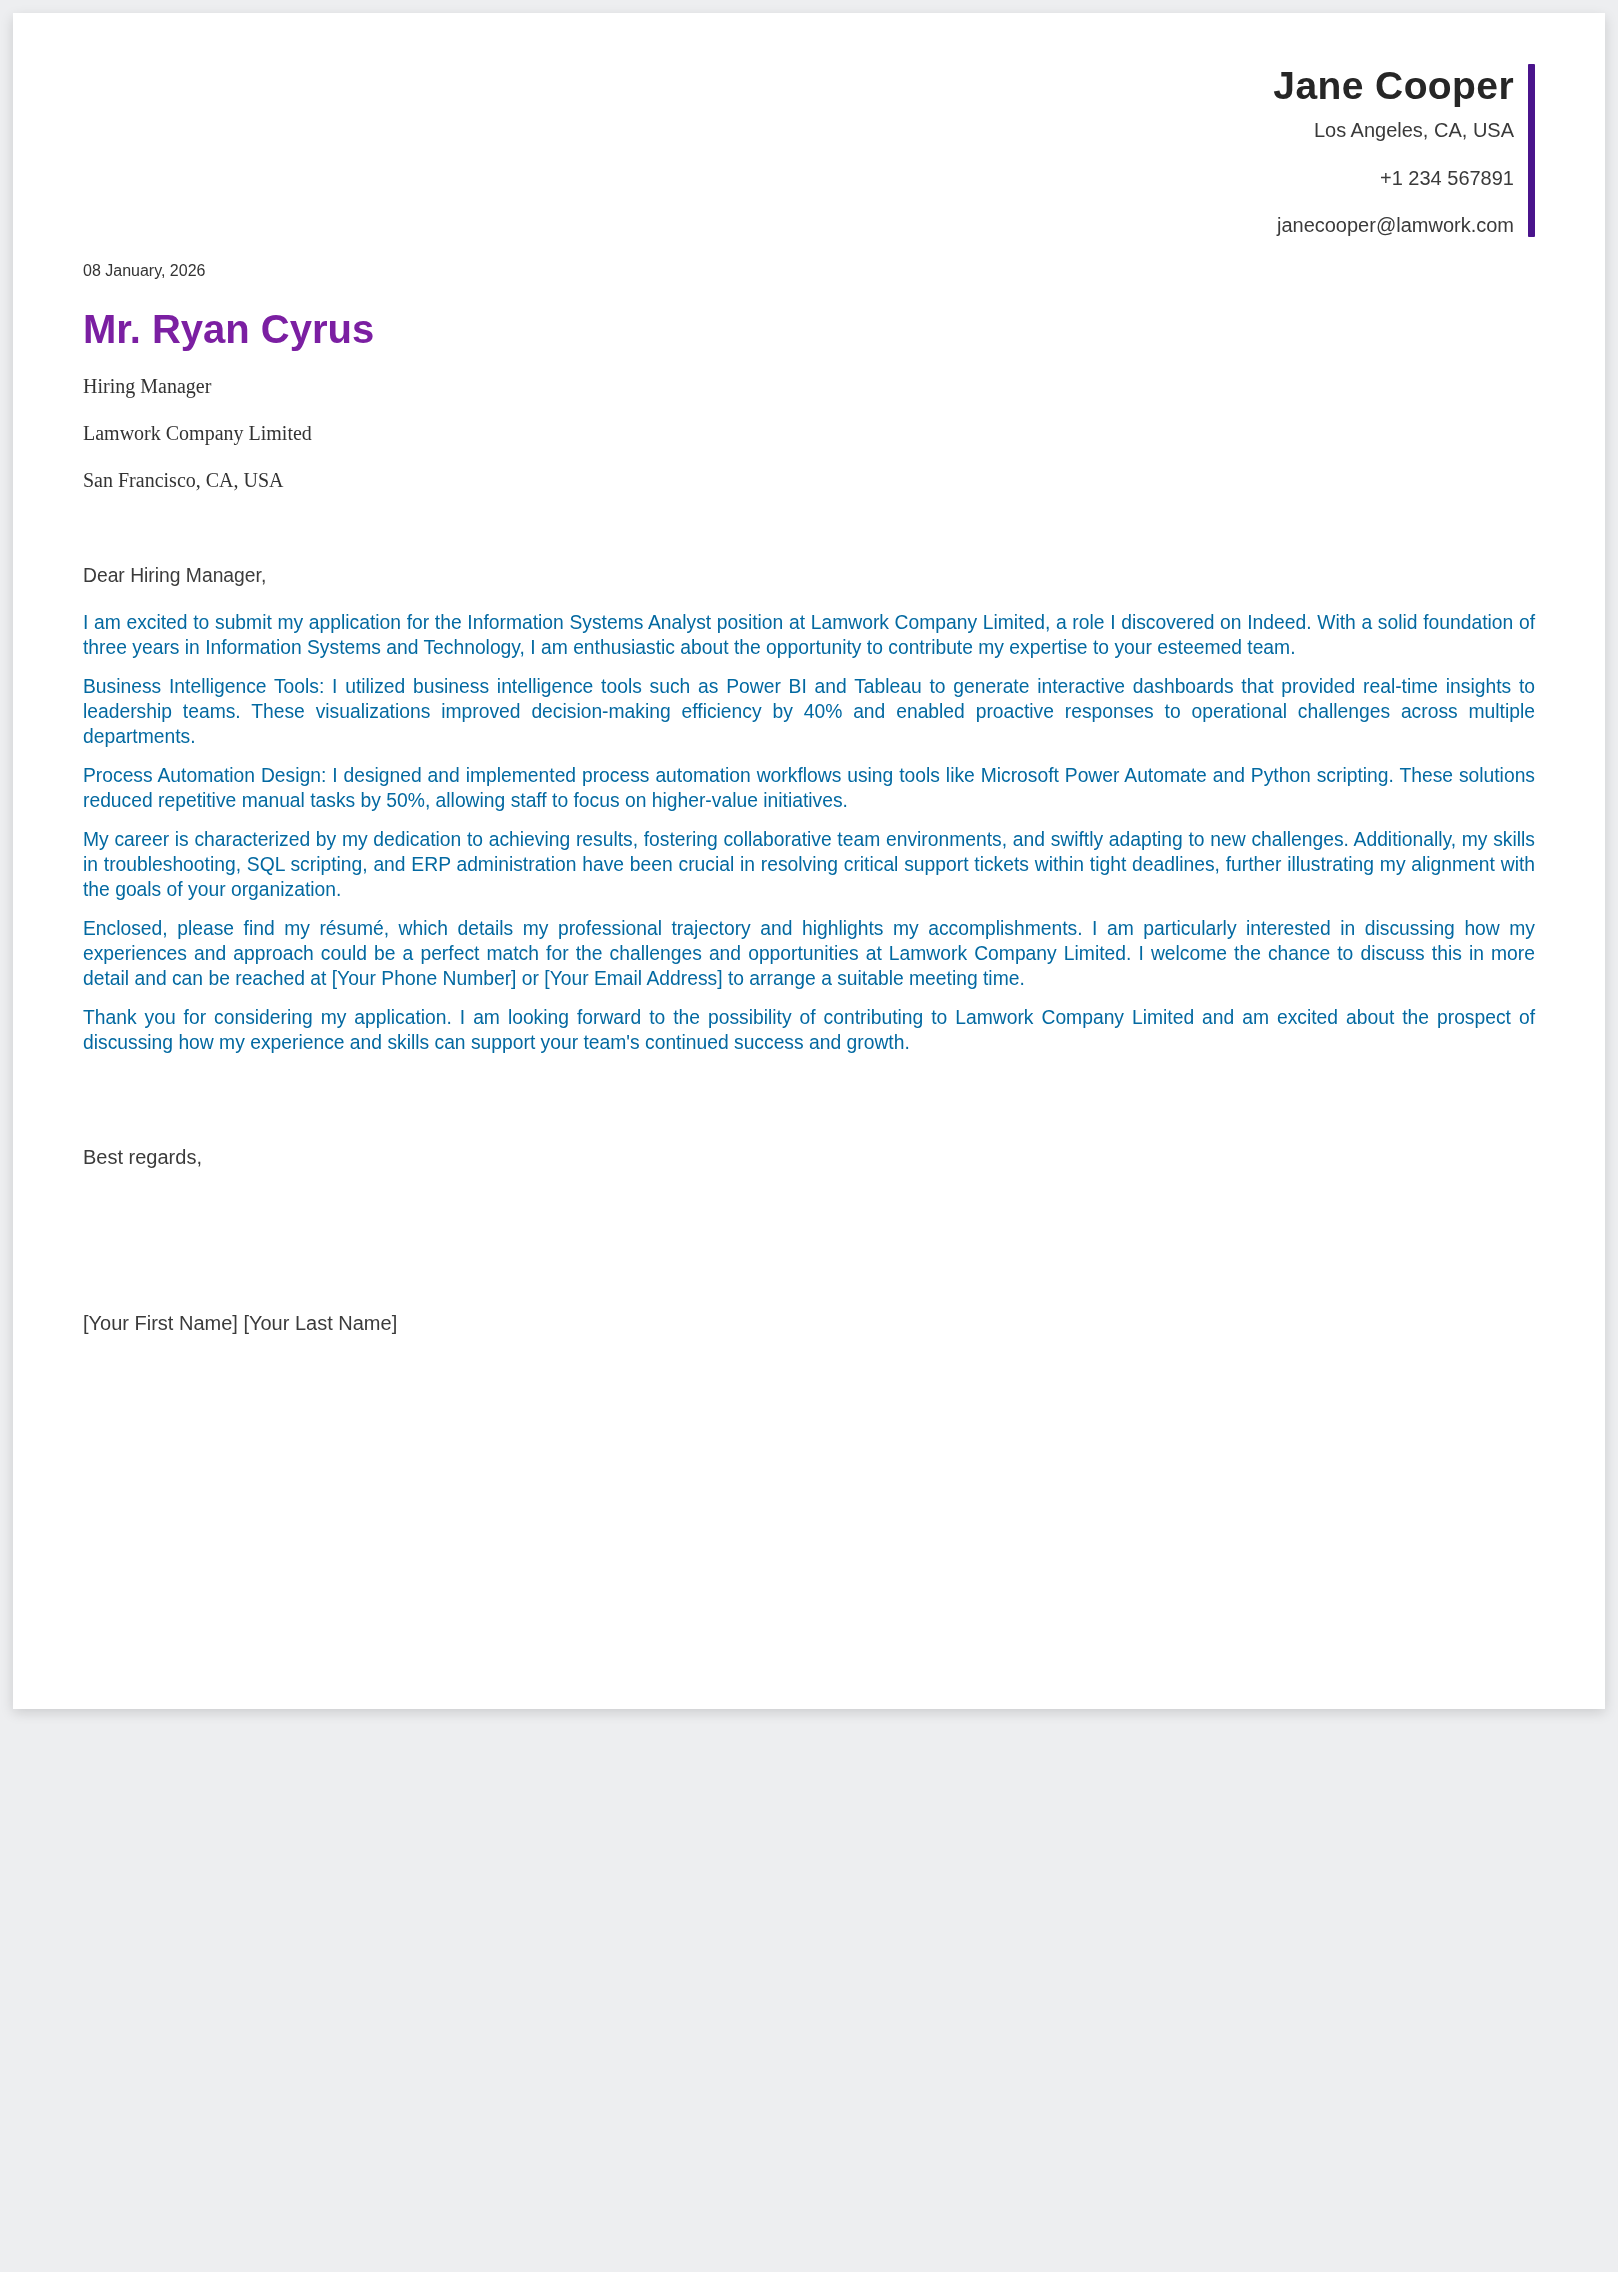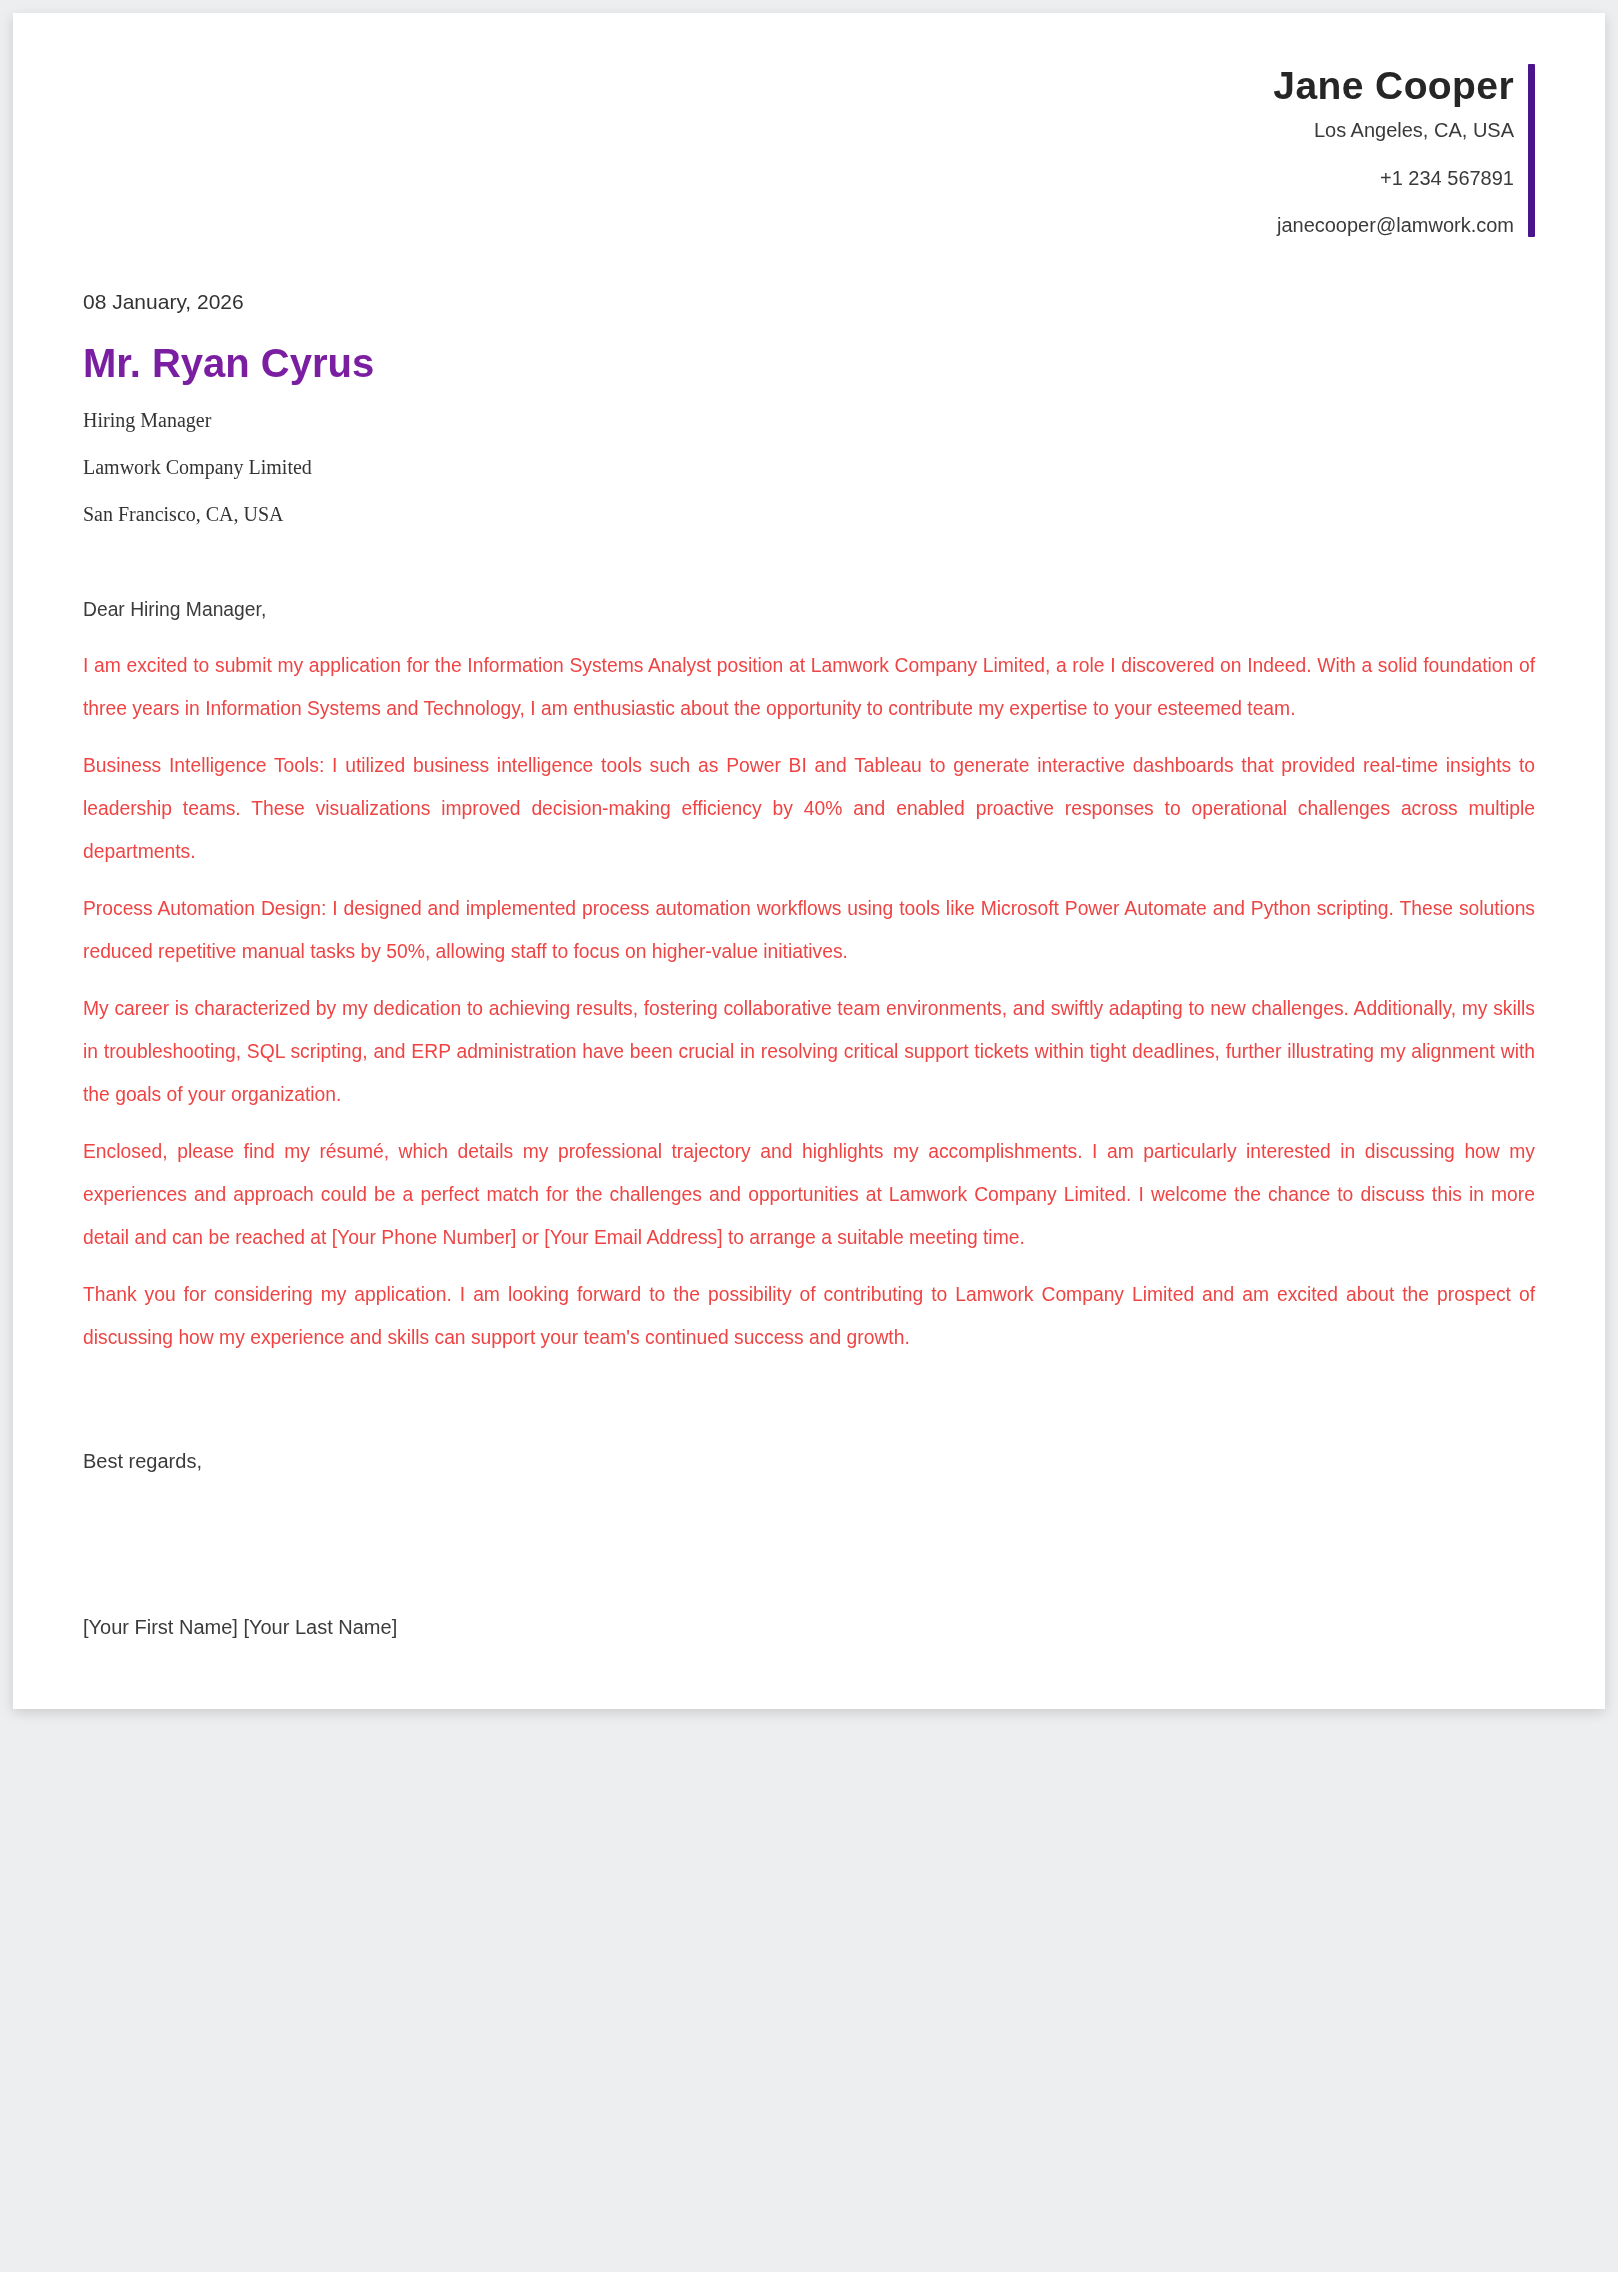--- a/index.html
+++ b/index.html
@@ -47,22 +47,22 @@
   }
   .contact-line.first { margin-top: 12.3px; }
   .accent-bar {
     width: 7px;
     background: #4a148c;
     margin-left: 14px;
     border-radius: 0.9px;
   }
   
   .date {
-    margin-top: 53px;
-    font-size: 21px;
+    margin-top: 25px;
+    font-size: 16px;
     color: #333333;
   }
   .recipient-name {
     margin-top: 27px;
     font-size: 40px;
     font-weight: 700;
     color: #7b1fa2;
     line-height: 1.1;
   }
   .recipient-line {
@@ -81,22 +81,22 @@
   
   .body-text { margin-top: 62px; }
   .salutation {
     font-size: 19.3px;
     color: #3b3b3b;
     line-height: 43px;
     margin-bottom: 13px;
   }
   .para {
     font-size: 19.3px;
-    color: #ef4444;
-    line-height: 43px;
+    color: #0369a1;
+    line-height: 25px;
     text-align: justify;
     margin-bottom: 14px;
   }
   
   .closing { margin-top: 81px; }
   .closing-line {
     font-size: 20px;
     color: #3b3b3b;
     line-height: 42px;
   }

